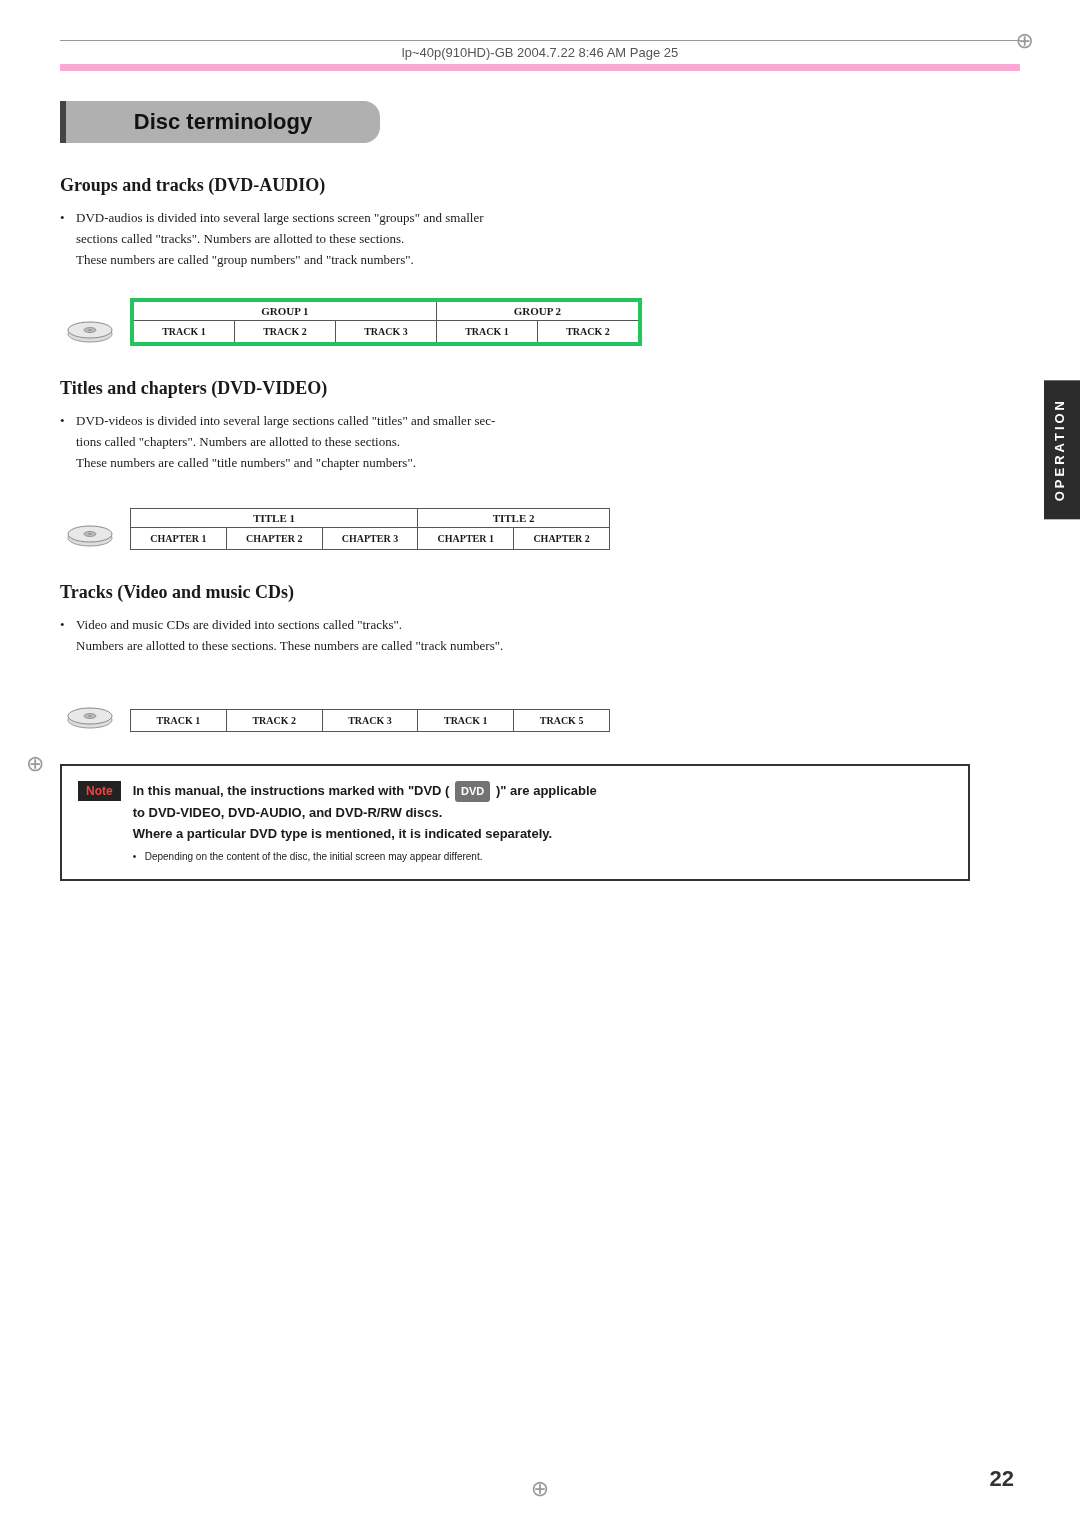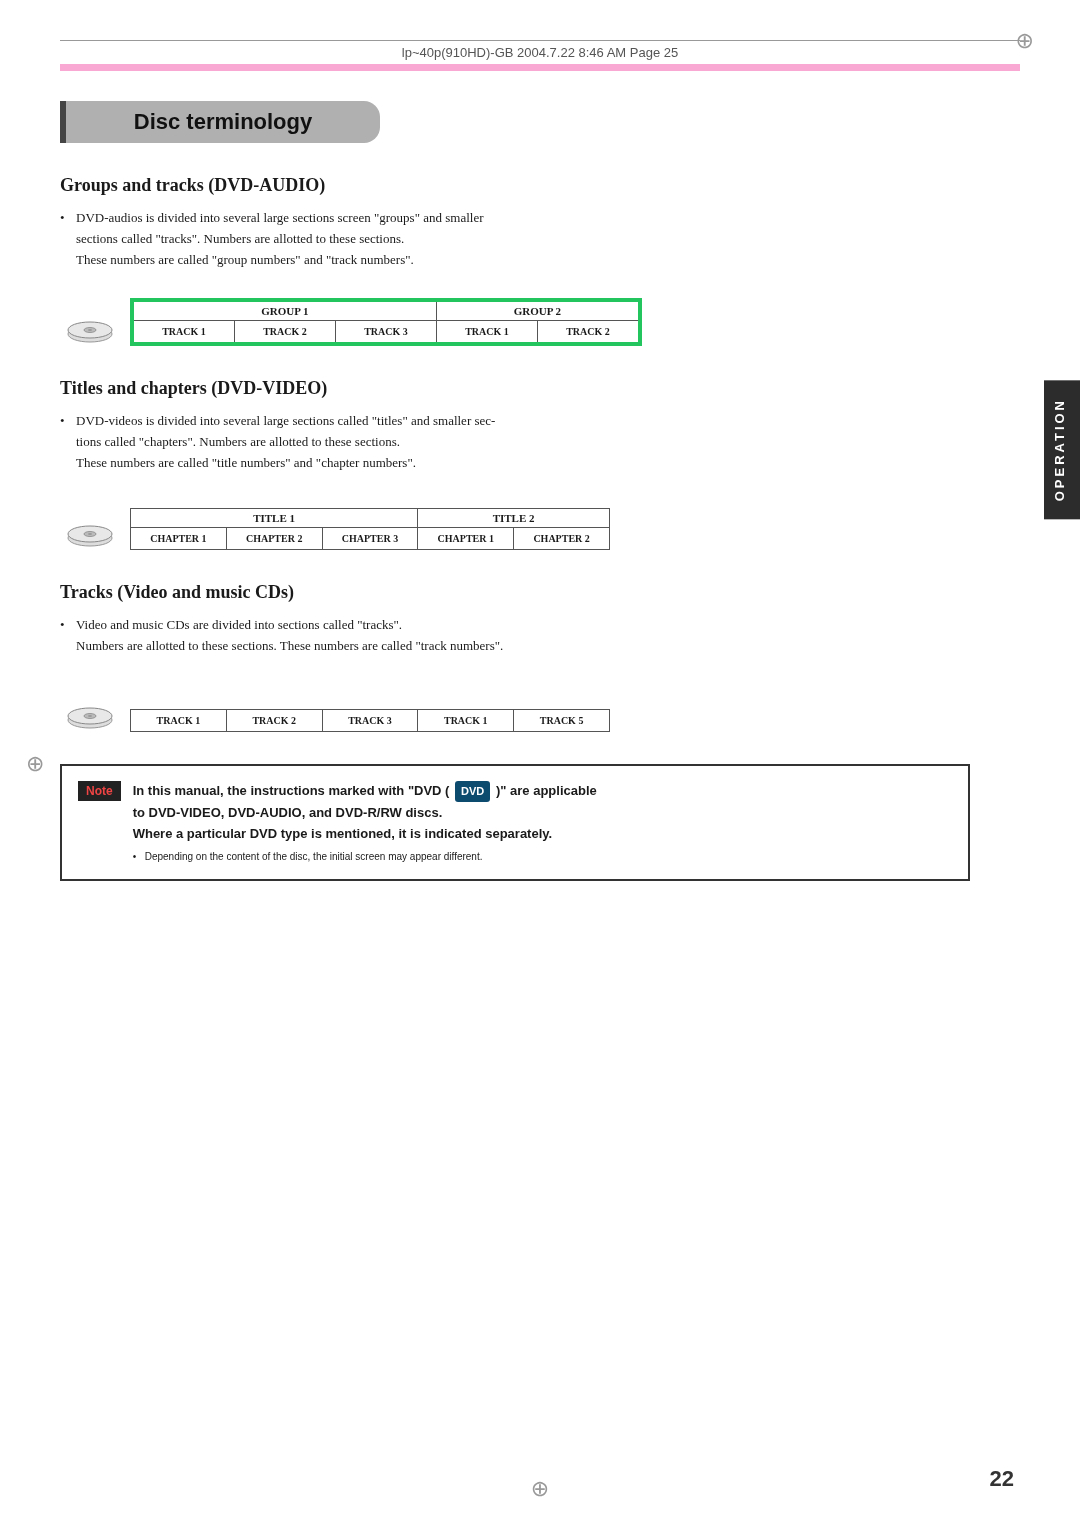--- a/index.html
+++ b/index.html
@@ -220,21 +220,21 @@
     }
     .note-content {
       font-size: 13px;
       line-height: 1.65;
     }
     .note-content .bold-line {
       font-weight: bold;
     }
     .dvd-badge {
       display: inline-block;
-      background: #0c4a6e;
+      background: #737373;
       color: #fff;
       font-size: 11px;
       font-weight: bold;
       padding: 1px 6px;
       border-radius: 3px;
       margin: 0 2px;
     }
     .note-bullet {
       font-size: 10px;
       line-height: 1.6;

